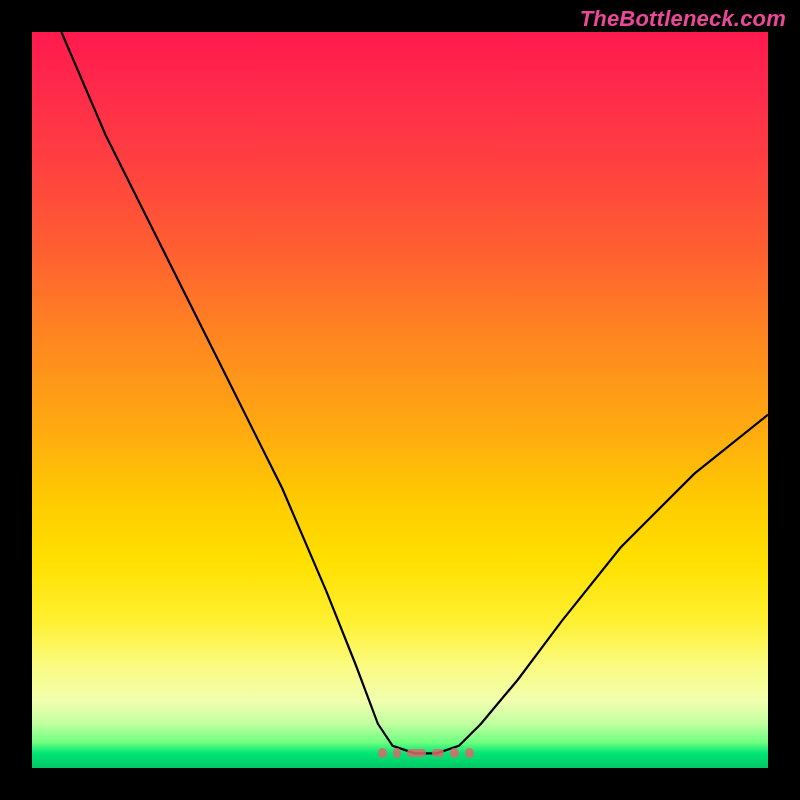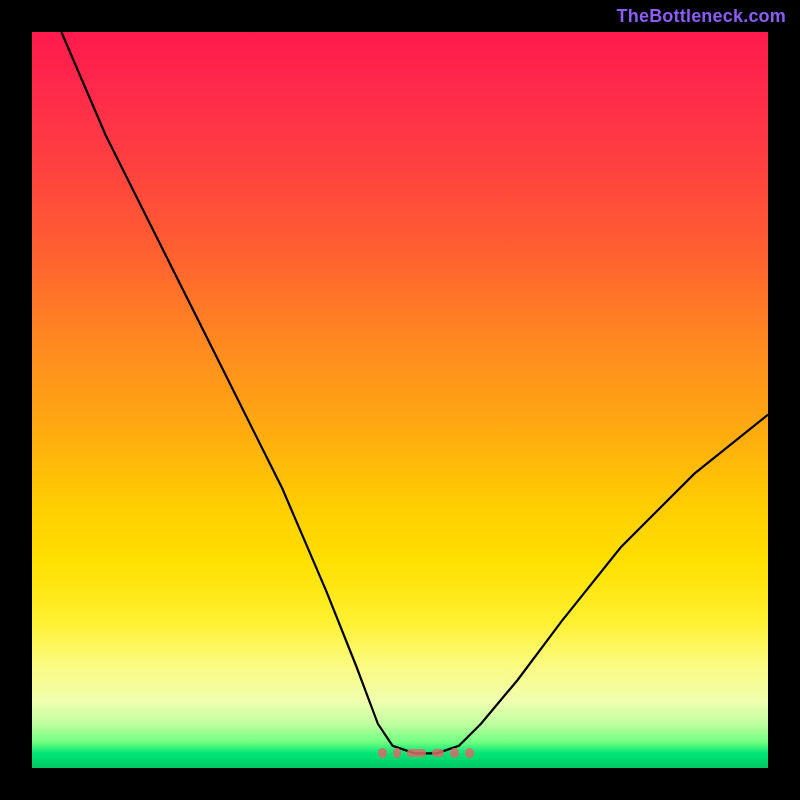--- a/index.html
+++ b/index.html
@@ -8,25 +8,26 @@
     height: 800px;
     background: #000;
     position: relative;
     font-family: Arial, sans-serif;
     overflow: hidden;
   }
   .watermark {
     position: absolute;
     top: 6px;
     right: 14px;
-    color: #8b5cf6;
-    font-size: 18px;
+    color: #ec4899;
+    font-size: 22px;
     font-weight: bold;
     letter-spacing: 0.2px;
     z-index: 10;
+    font-style: italic;
   }
   .plot-area {
     position: absolute;
     left: 32px;
     top: 32px;
     width: 736px;
     height: 736px;
     overflow: hidden;
   }
   .gradient {

